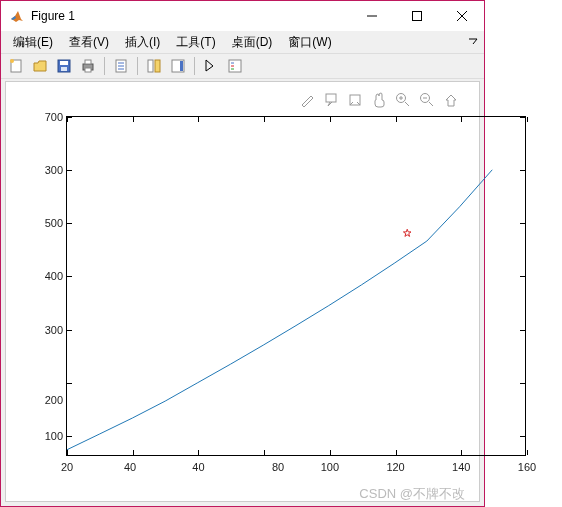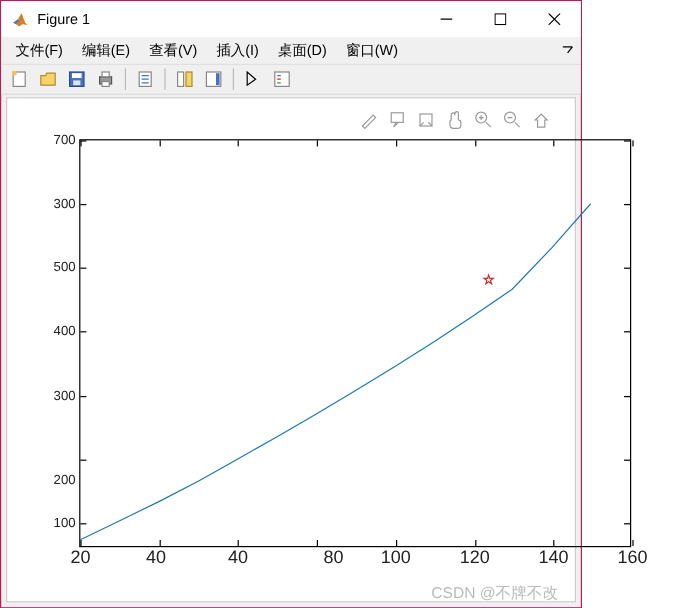--- a/index.html
+++ b/index.html
@@ -15,21 +15,21 @@
   .menubar .dropdown { position: absolute; right: 6px; top: 4px; cursor: pointer; }
   .toolbar { height: 26px; background: #f0f0f0; border-top: 1px solid #ddd; border-bottom: 1px solid #ddd; display: flex; align-items: center; padding: 0 4px; gap: 2px; }
   .toolbar .tbtn { width: 22px; height: 22px; display: flex; align-items: center; justify-content: center; cursor: pointer; border: 1px solid transparent; }
   .toolbar .sep { width: 1px; height: 18px; background: #bbb; margin: 0 3px; }
   .plotarea { position: absolute; left: 4px; right: 4px; top: 80px; bottom: 4px; background: #fff; border: 1px solid #ccc; }
   .axestools { position: absolute; top: 8px; right: 18px; display: flex; gap: 4px; }
   .axestools .atbtn { width: 20px; height: 20px; display: flex; align-items: center; justify-content: center; cursor: pointer; color: #888; }
   .atbtn svg { display: block; }
   .axes { position: absolute; left: 60px; top: 34px; width: 460px; height: 340px; border: 1px solid #000; }
   .ytick { position: absolute; left: -38px; width: 34px; text-align: right; font-size: 11px; color: #222; transform: translateY(-50%); }
-  .xtick { position: absolute; bottom: -18px; font-size: 15px; color: #222; transform: translateX(-50%); text-align: center; }
+  .xtick { position: absolute; bottom: -18px; font-size: 11px; color: #222; transform: translateX(-50%); text-align: center; }
   .tickline-y { position: absolute; left: 0; width: 5px; height: 1px; background: #000; }
   .tickline-y.r { left: auto; right: 0; }
   .tickline-x { position: absolute; bottom: 0; width: 1px; height: 5px; background: #000; }
   .tickline-x.t { bottom: auto; top: 0; }
   .watermark { position: absolute; right: 14px; bottom: -2px; font-size: 13px; color: #bbb; }
   svg.plot { position: absolute; left: 0; top: 0; width: 100%; height: 100%; overflow: visible; }
 </style>
 </head>
 <body>
 
@@ -57,24 +57,24 @@
       <div class="winbtn close">
           <svg width="10" height="10">
             <line x1="0" y1="0" x2="10" y2="10" stroke="#000"></line>
             <line x1="10" y1="0" x2="0" y2="10" stroke="#000"></line>
           </svg>
         </div>
     </div>
   </div>
 
   <div class="menubar">
-    <span class="menuitem">文件(F)</span>
     <span class="menuitem">编辑(E)</span>
     <span class="menuitem">查看(V)</span>
     <span class="menuitem">插入(I)</span>
+    <span class="menuitem">工具(T)</span>
     <span class="menuitem">桌面(D)</span>
     <span class="menuitem">窗口(W)</span>
     <span class="dropdown"><svg width="10" height="8">
           <path d="M9 1 L1 1 M9 1 L5 6" stroke="#000" fill="none"></path>
         </svg></span>
   </div>
 
   <div class="toolbar">
     <div class="tbtn">
         <svg width="16" height="16">

